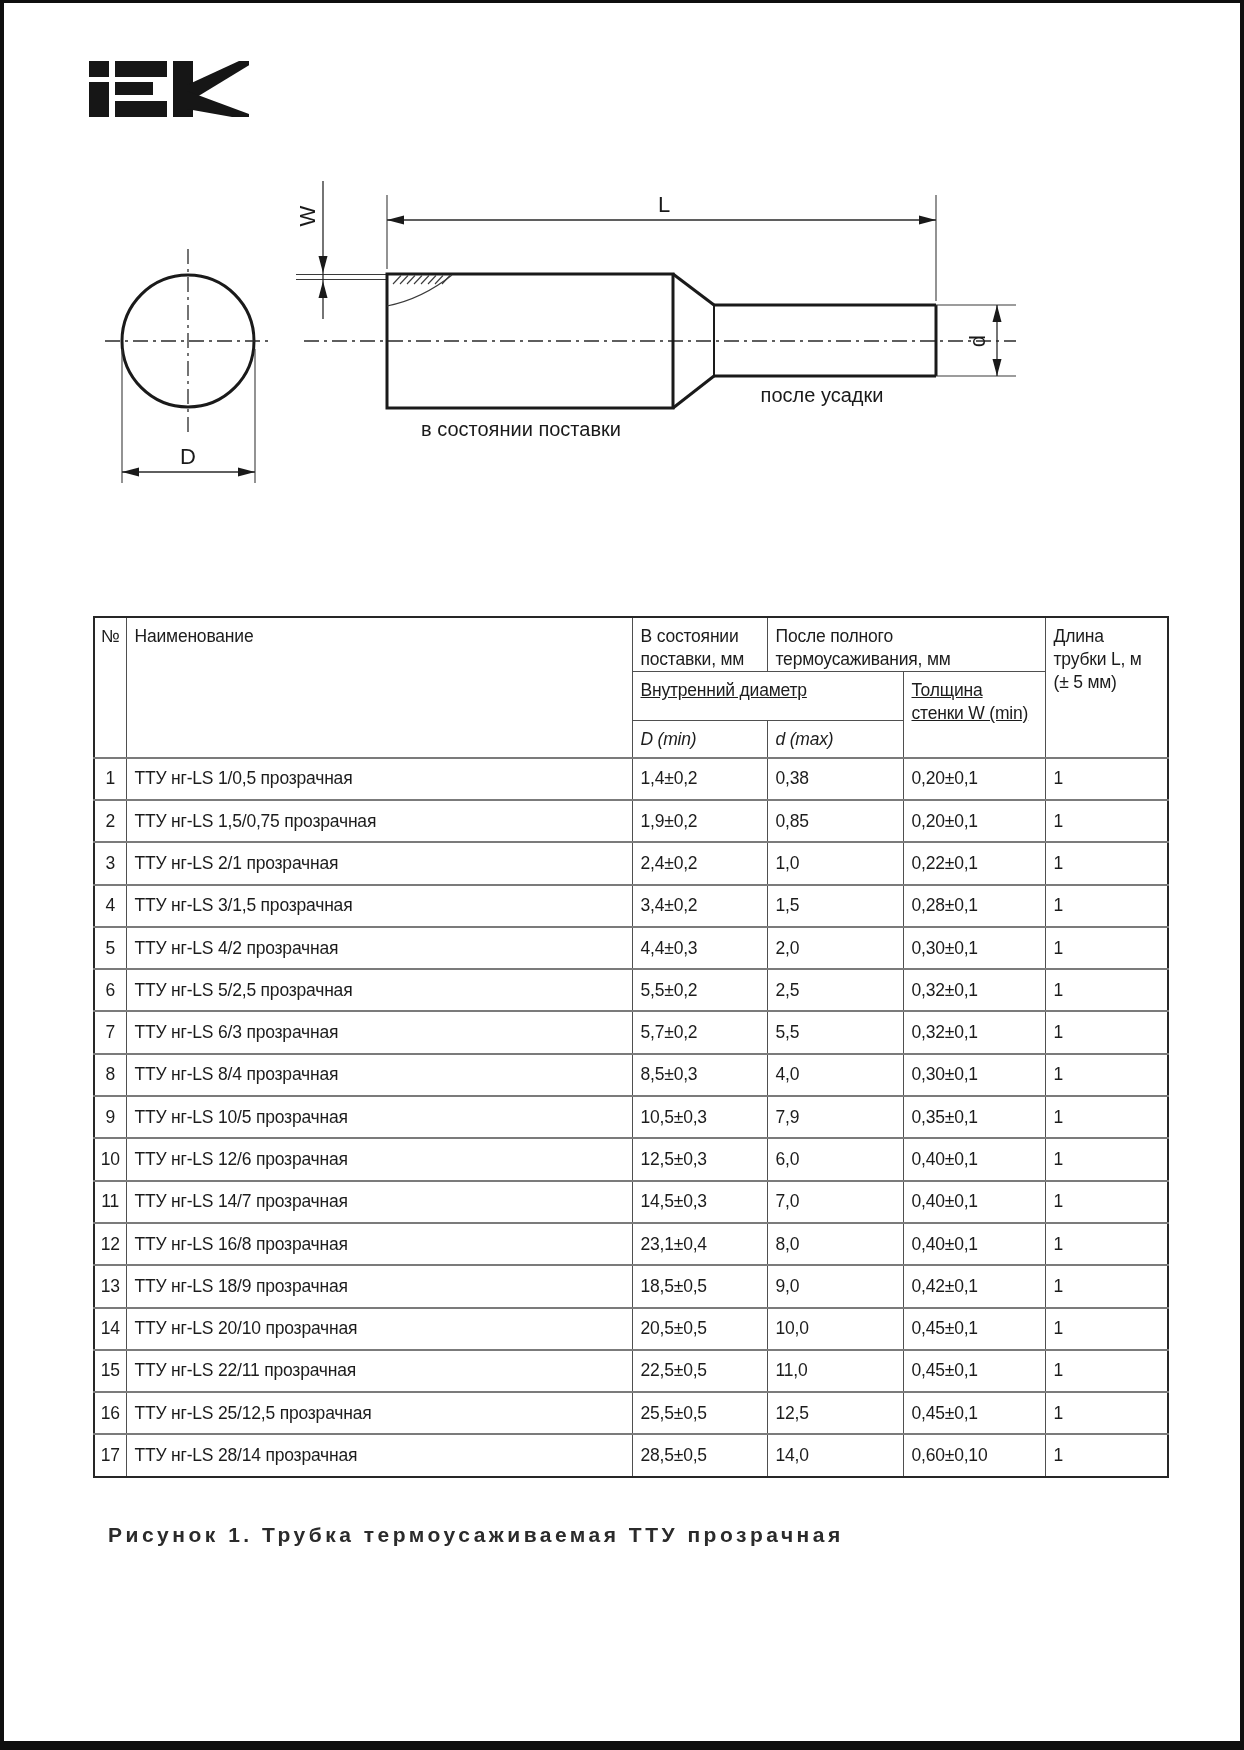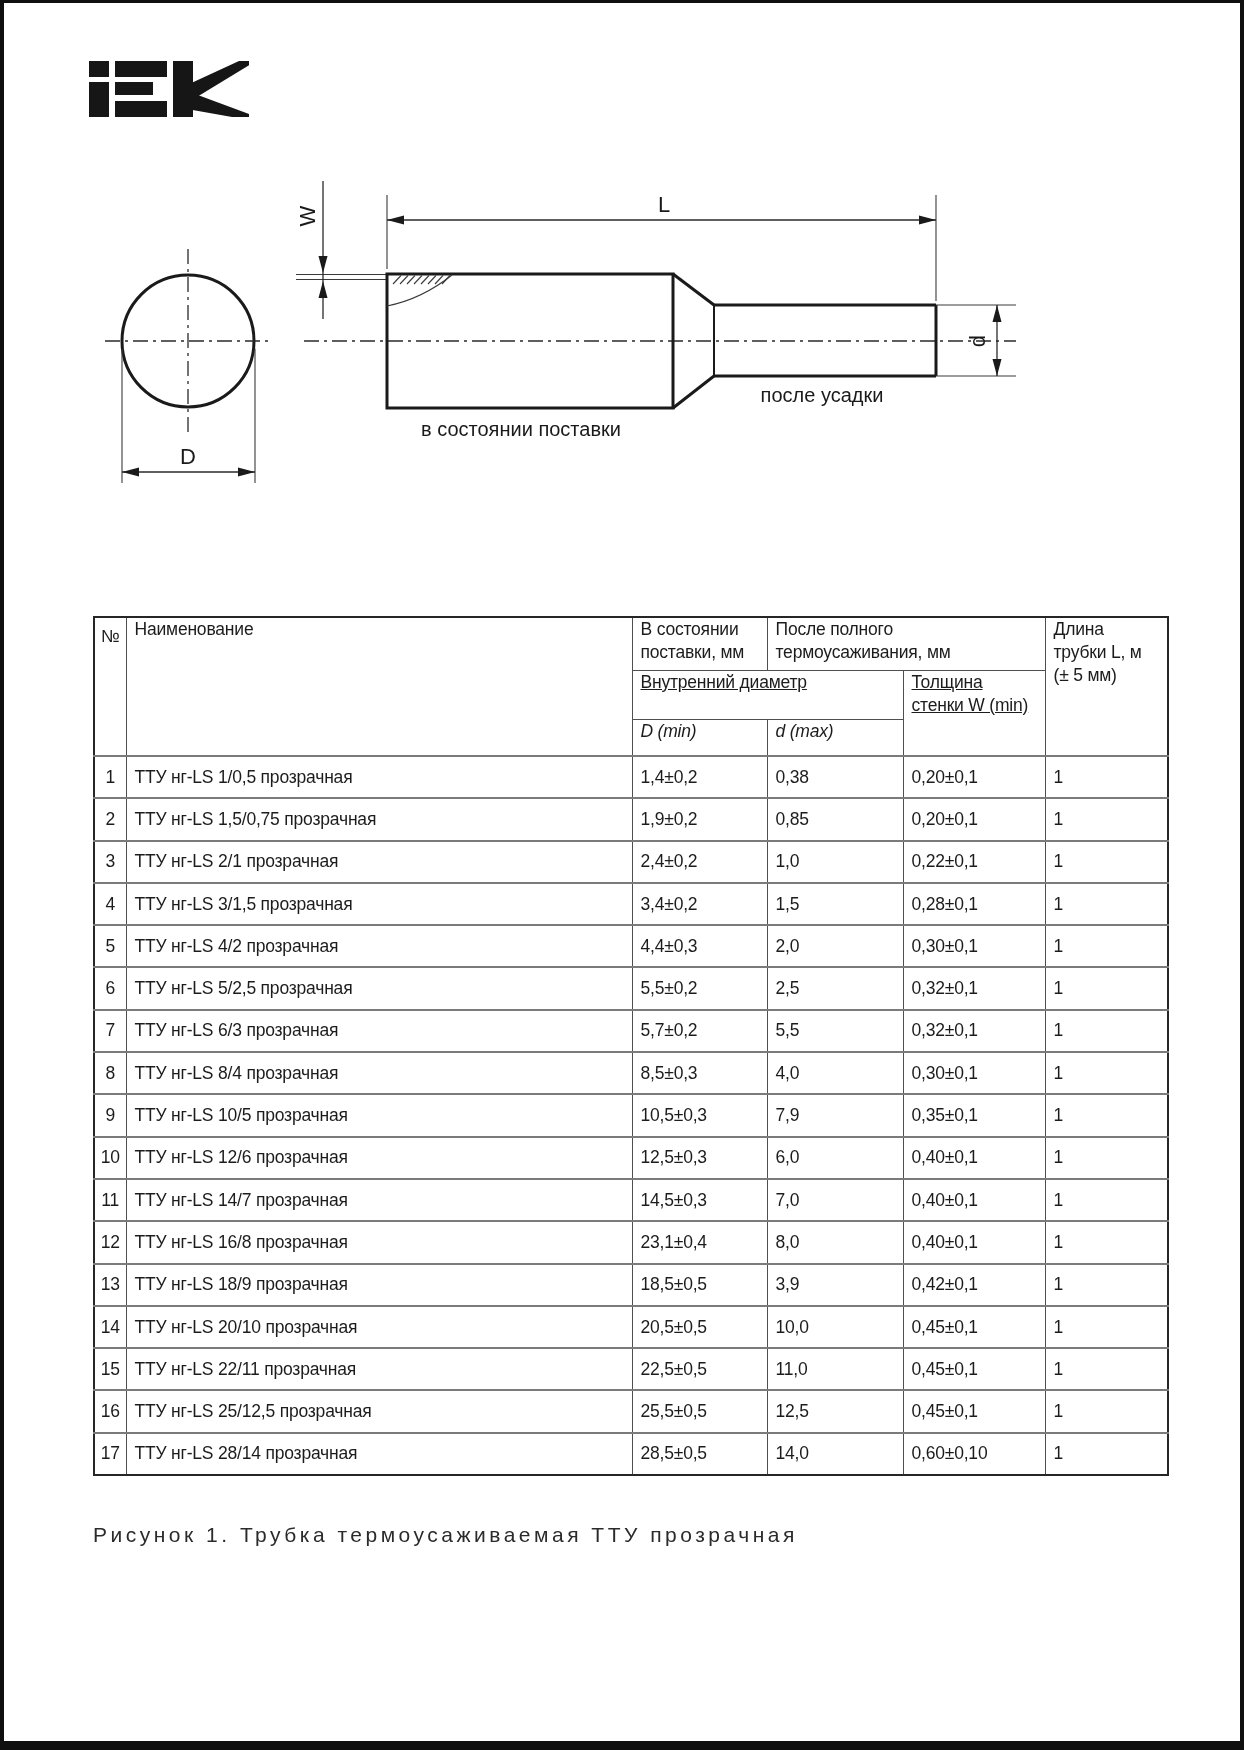--- a/index.html
+++ b/index.html
@@ -35,37 +35,37 @@
     font-size:17.5px;letter-spacing:-0.2px;
     border:2.5px solid #262626;
   }
   .spec-table th,.spec-table td{
     border:1.4px solid #4f4f4f;
     font-weight:400;text-align:left;
     padding:0 8px;box-sizing:border-box;
     overflow:hidden;
   }
   .spec-table thead th{
-    vertical-align:top;padding-top:0;line-height:1.32;
+    vertical-align:top;padding-top:7px;line-height:1.32;
   }
   .spec-table thead{border-bottom:2.6px solid #2d2d2d;}
   .spec-table tr.h1 th{height:53px;}
   .spec-table tr.h2 th{height:49px;text-decoration:underline;}
   .spec-table tr.h3 th{height:37px;font-style:italic;}
   .spec-table tbody td{
     height:42.3px;vertical-align:middle;
     border-top:2px solid #7b7b7b;
   }
   .spec-table td.c-num,.spec-table th.c-num{text-align:center;padding:0 2px;}
   .spec-table th.c-num{padding-top:7px;}
   
   .figure-caption{
-    position:absolute;left:89px;top:1520px;
+    position:absolute;left:104px;top:1520px;
     font-size:21px;letter-spacing:3.5px;
-    color:#2b2b2b;white-space:nowrap;
+    color:#2b2b2b;white-space:nowrap;font-weight:bold;
   }
 </style>
 </head>
 <body>
 
 <div class="page">
 
   <svg class="logo" viewBox="0 0 160 56" aria-hidden="true">
     <rect x="0" y="0" width="20" height="16"></rect>
     <rect x="0" y="21" width="20" height="35"></rect>
@@ -258,21 +258,21 @@
       <td>ТТУ нг-LS 16/8 прозрачная</td>
       <td>23,1±0,4</td>
       <td>8,0</td>
       <td>0,40±0,1</td>
       <td>1</td>
     </tr>
         <tr>
       <td class="c-num">13</td>
       <td>ТТУ нг-LS 18/9 прозрачная</td>
       <td>18,5±0,5</td>
-      <td>3,9</td>
+      <td>9,0</td>
       <td>0,42±0,1</td>
       <td>1</td>
     </tr>
         <tr>
       <td class="c-num">14</td>
       <td>ТТУ нг-LS 20/10 прозрачная</td>
       <td>20,5±0,5</td>
       <td>10,0</td>
       <td>0,45±0,1</td>
       <td>1</td>

